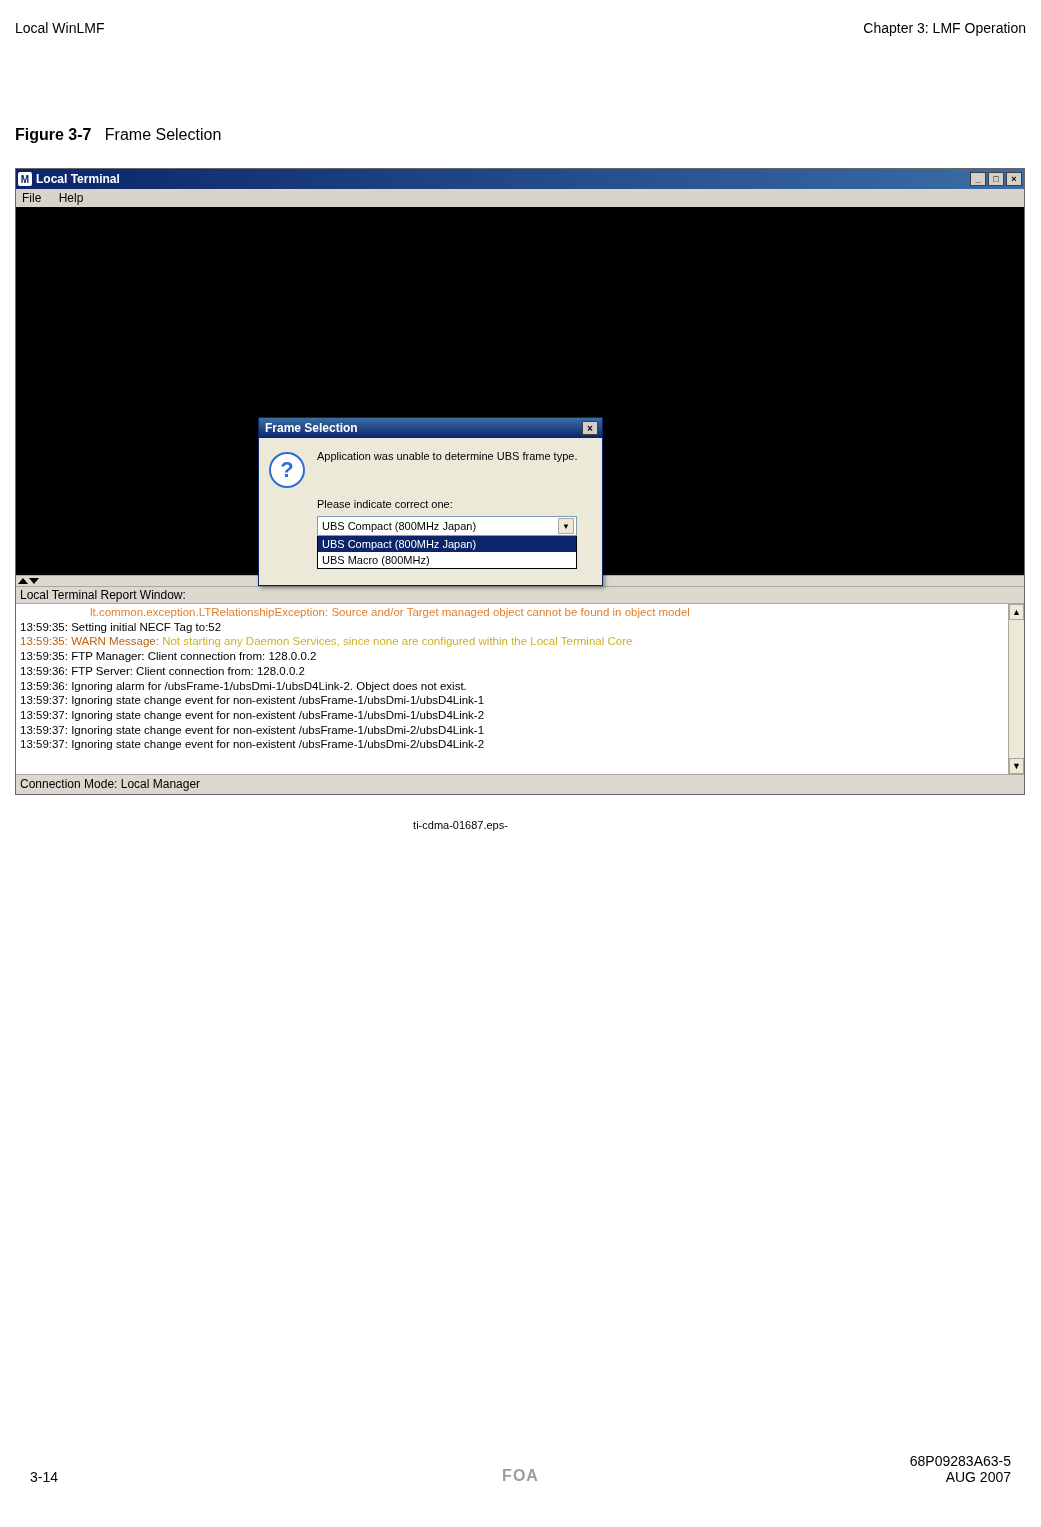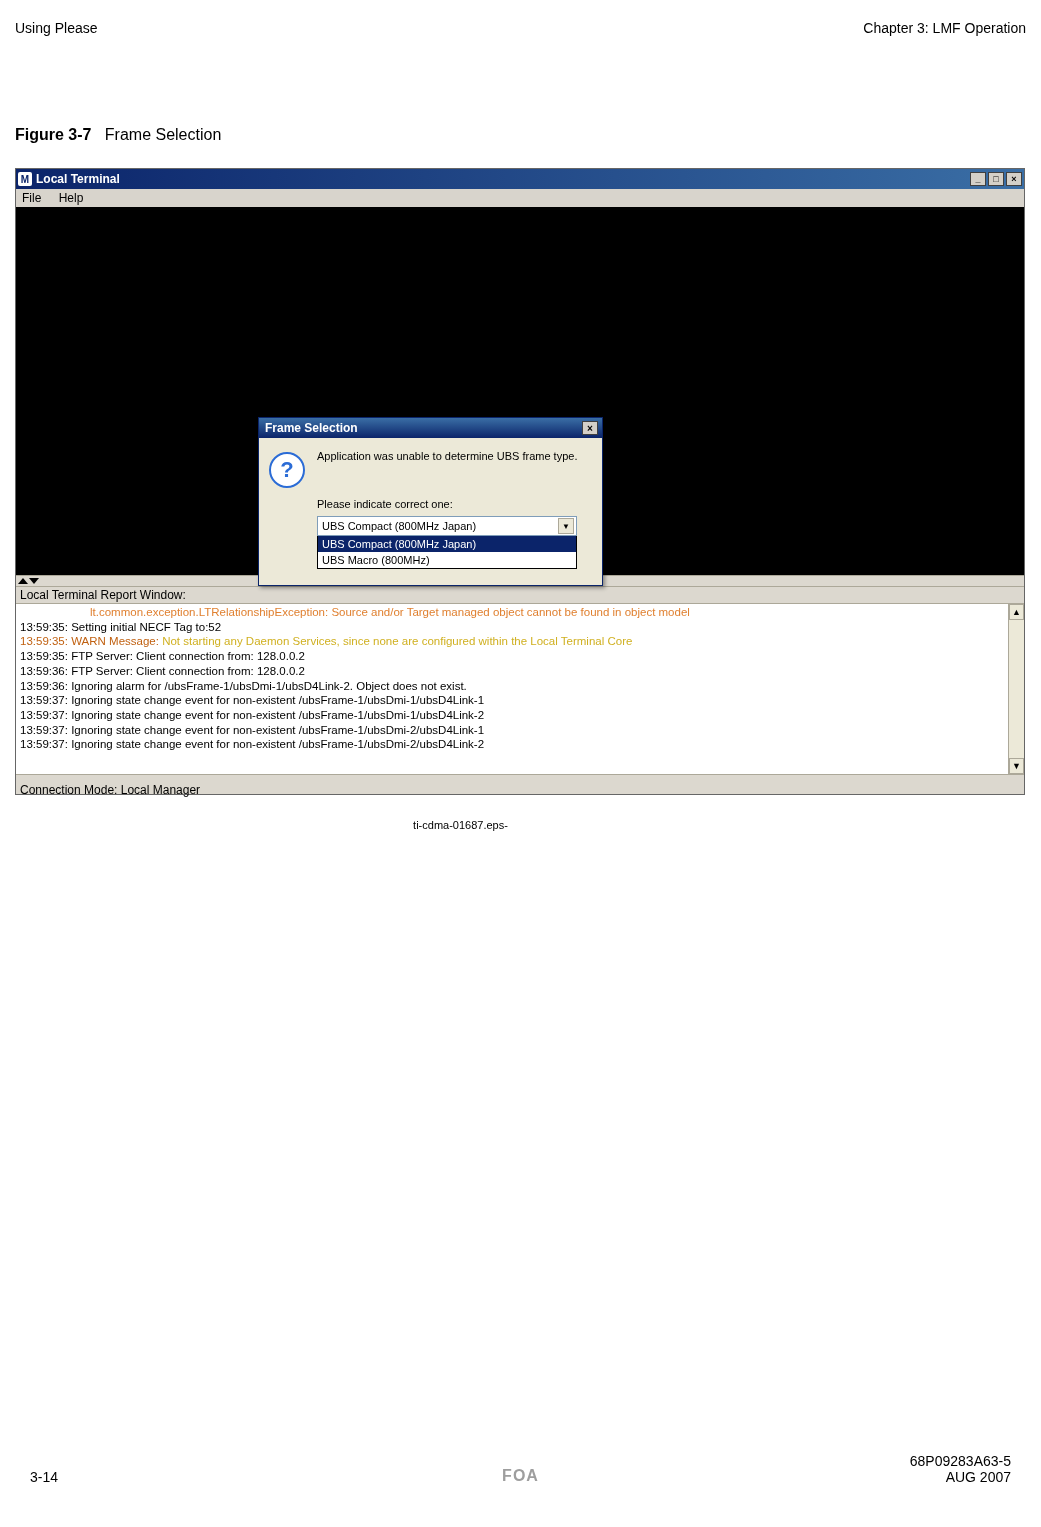--- a/index.html
+++ b/index.html
@@ -195,21 +195,21 @@
     height: 16px;
     border: 1px solid #aca899;
     background: #ece9d8;
     display:flex; align-items:center; justify-content:center;
     font-size:9px;
   }
 
   .status-row {
     background: #dcd8cf;
     border-top: 1px solid #aca899;
-    padding: 8px 4px;
+    padding: 2px 4px;
     font-size: 12px;
     height: 20px;
   }
 
   .small-caption {
     text-align: center;
     font-size: 11px;
     margin-top: 24px;
     padding-right: 120px;
   }
@@ -232,21 +232,21 @@
   .foa { color: #9e9e9e; letter-spacing: 1px; font-weight: bold; font-size: 16px; }
   .footer-right { text-align: right; }
   .page-wrapper { position: relative; min-height: 1487px; }
 </style>
 </head>
 <body>
 
 <div class="page-wrapper">
 
   <div class="page-header">
-    <span>Using Please</span>
+    <span>Local WinLMF</span>
     <span>Chapter 3: LMF Operation</span>
   </div>
 
   <div class="figure-title">
     <strong>Figure 3-7</strong>
     &nbsp;&nbsp;<span>Frame Selection</span>
   </div>
 
   <div class="window">
     <div class="titlebar">
@@ -297,21 +297,21 @@
 
     <div class="report-label">Local Terminal Report Window:</div>
 
     <div class="report">
       <div class="report-text">
         <div style="padding-left:70px" class="orange">lt.common.exception.LTRelationshipException: Source and/or Target managed object cannot be found in object model</div>
         <div>13:59:35: Setting initial NECF Tag to:52</div>
         <div>
           <span class="darkorange">13:59:35: </span><span class="darkorange" style="font-weight:normal">WARN Message: </span><span class="yellow">Not starting any Daemon Services, since none are configured within the Local Terminal Core</span>
         </div>
-        <div>13:59:35: FTP Server: Client connection from: 128.0.0.2</div>
+        <div>13:59:35: FTP Manager: Client connection from: 128.0.0.2</div>
         <div>13:59:36: FTP Server: Client connection from: 128.0.0.2</div>
         <div>13:59:36: Ignoring alarm for /ubsFrame-1/ubsDmi-1/ubsD4Link-2.  Object does not exist.</div>
         <div>13:59:37: Ignoring state change event for non-existent /ubsFrame-1/ubsDmi-1/ubsD4Link-1</div>
         <div>13:59:37: Ignoring state change event for non-existent /ubsFrame-1/ubsDmi-1/ubsD4Link-2</div>
         <div>13:59:37: Ignoring state change event for non-existent /ubsFrame-1/ubsDmi-2/ubsD4Link-1</div>
         <div>13:59:37: Ignoring state change event for non-existent /ubsFrame-1/ubsDmi-2/ubsD4Link-2</div>
       </div>
       <div class="scrollbar">
         <div class="sbtn">▲</div>
         <div class="sbtn">▼</div>

